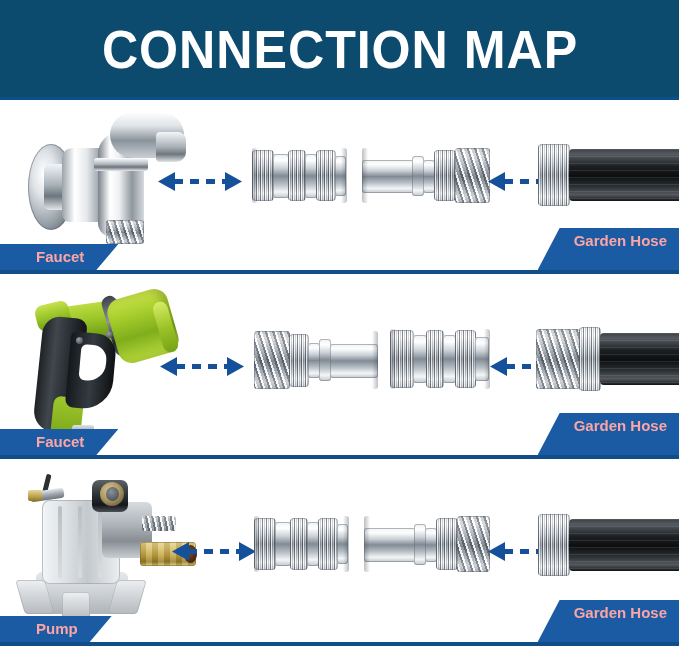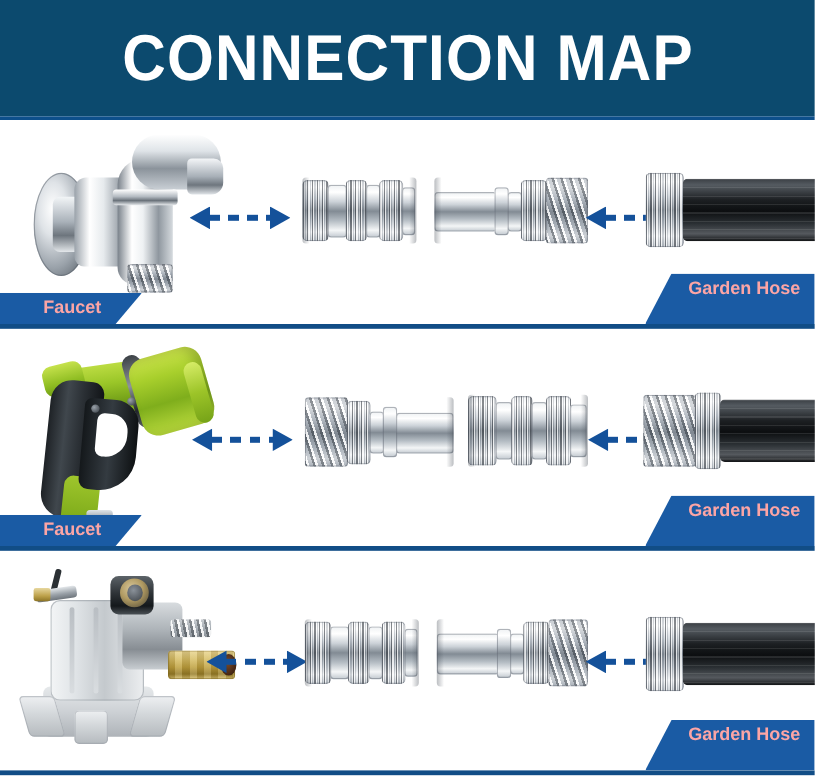--- a/index.html
+++ b/index.html
@@ -484,19 +484,22 @@
 
       <div class="part" style="left:538px;top:44px;width:145px;height:62px;">
         <div class="knurl" style="left:0;top:0;width:32px;height:62px;"></div>
         <div class="hose-body" style="left:31px;top:5px;width:115px;height:52px;"></div>
       </div>
 
     </div>
 
     <div class="labelbar" style="top:142px;">
       <div class="rule"></div>
+      <div class="tag tag-left">
+        <span>Pump</span>
+      </div>
       <div class="tag tag-right">
         <span>Garden Hose</span>
       </div>
     </div>
   </div>
 
 </div>
 
 </body></html>

